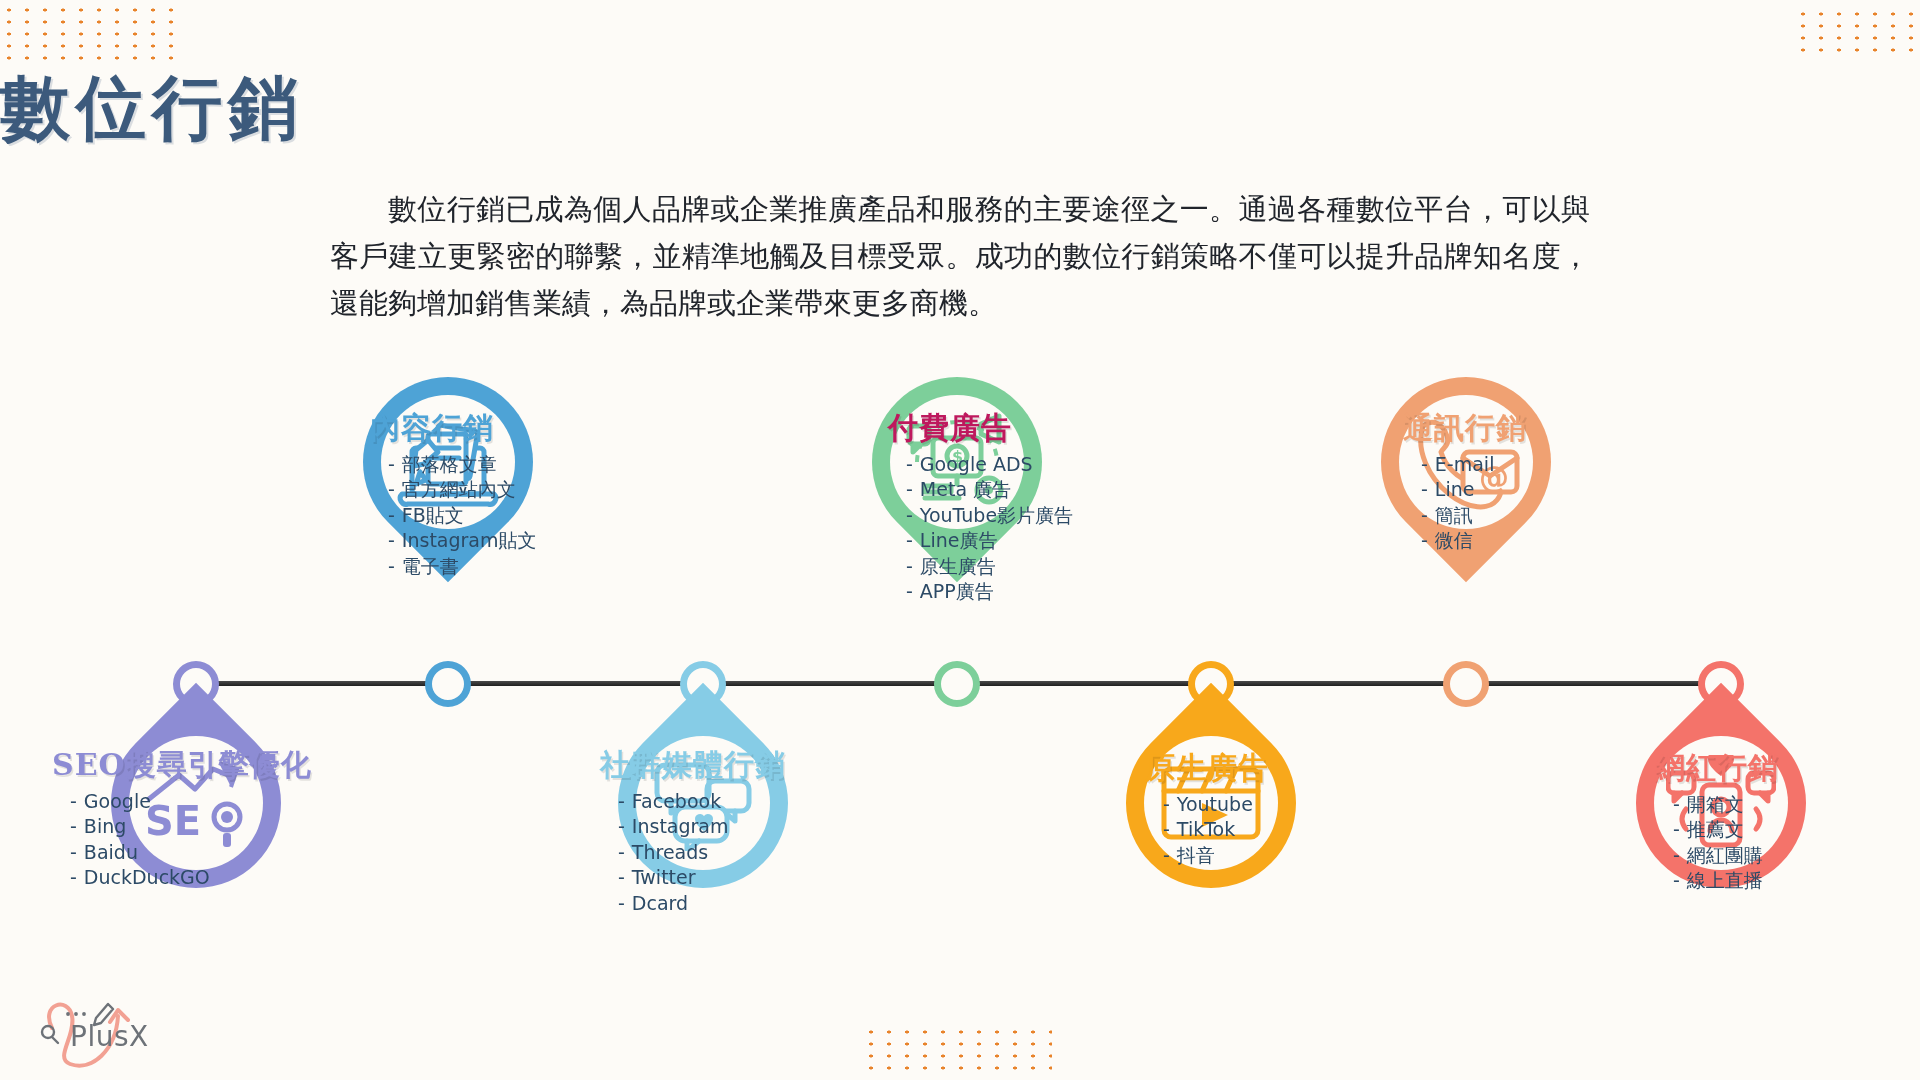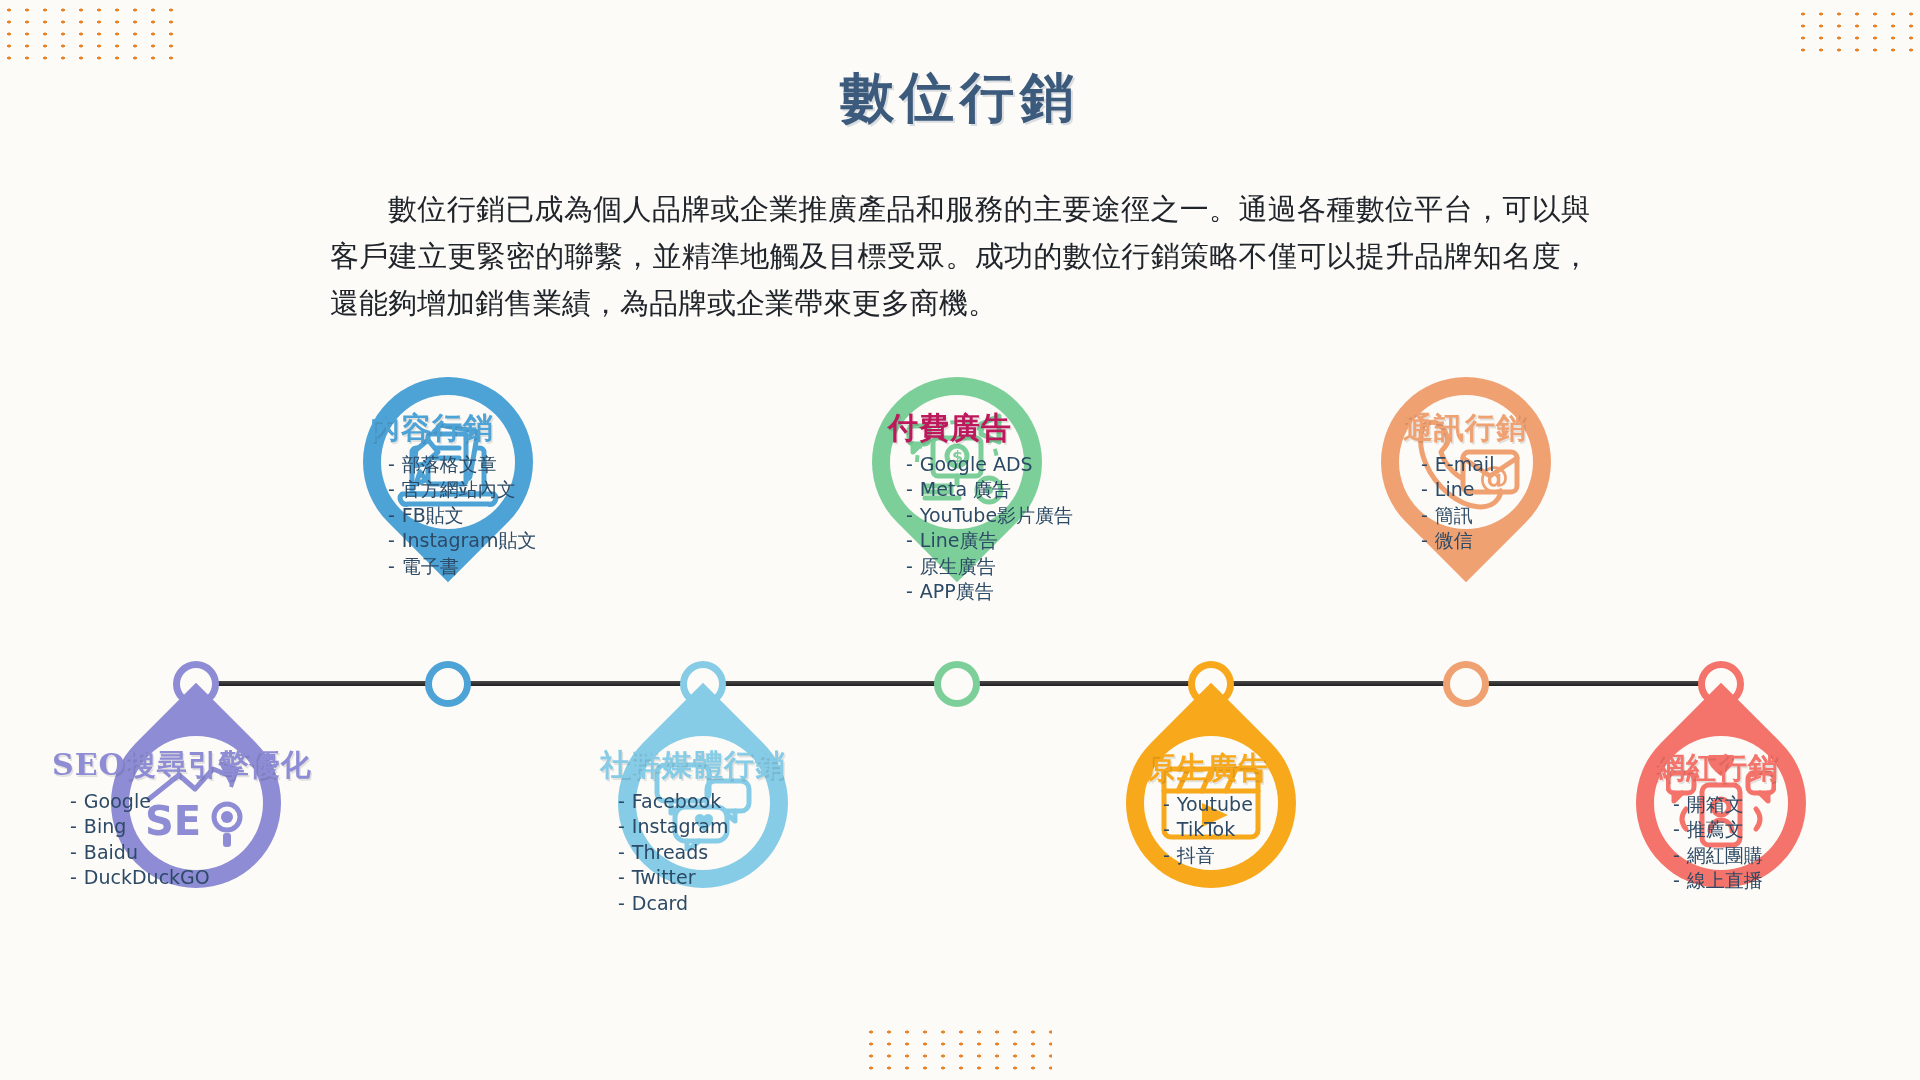--- a/index.html
+++ b/index.html
@@ -19,23 +19,23 @@
     background-size:18px 12px;}
   .dots.tr{right:6px;top:8px;width:120px;height:52px;
     background-image:radial-gradient(#e8832a 2.2px, transparent 2.4px);
     background-size:18px 12px;}
   .dots.bc{left:862px;bottom:10px;width:190px;height:44px;
     background-image:radial-gradient(#e8832a 2.2px, transparent 2.4px);
     background-size:18px 12px;}
 
   
   .title{
-    position:absolute;left:0;right:0;top:62px;text-align:center;
+    position:absolute;left:0;right:0;top:62px;text-align:left;
     font-family:"DejaVu Serif","Liberation Serif",serif;
-    font-weight:700;font-size:54px;letter-spacing:6px;
+    font-weight:700;font-size:70px;letter-spacing:6px;
     color:#3c5a7c;
     text-shadow:2px 2px 0 rgba(60,90,124,.18);
   }
   .intro{
     position:absolute;left:330px;top:186px;width:1260px;
     font-family:"DejaVu Serif","Liberation Serif",serif;
     font-size:29px;line-height:1.62;color:#20242b;
     text-align:justify;
   }
   .intro p{margin:0;text-indent:2em;}
@@ -280,14 +280,27 @@
         <div class="blk-head" style="color: rgb(244, 115, 106);">網紅行銷</div>
         <ul class="blk-list">
           <li><span class="dash">-</span><span>開箱文</span></li>
           <li><span class="dash">-</span><span>推薦文</span></li>
           <li><span class="dash">-</span><span>網紅團購</span></li>
           <li><span class="dash">-</span><span>線上直播</span></li>
         </ul>
       </div>
     </div>
 
+  <div class="logo">
+    <svg width="150" height="86" viewBox="0 0 150 86">
+      <path d="M34 40 C22 16 50 8 54 28 C58 48 36 70 52 76 C74 84 98 62 100 28" fill="none" stroke="#f2a193" stroke-width="4" stroke-linecap="round"></path>
+      <path d="M92 34 L100 22 L110 32" fill="none" stroke="#f2a193" stroke-width="4" stroke-linecap="round" stroke-linejoin="round"></path>
+      <circle cx="30" cy="44" r="6" fill="none" stroke="#6d7278" stroke-width="2.4"></circle>
+      <line x1="34" y1="49" x2="40" y2="55" stroke="#6d7278" stroke-width="2.4" stroke-linecap="round"></line>
+      <circle cx="50" cy="26" r="1.9" fill="#6d7278"></circle>
+      <circle cx="58" cy="26" r="1.9" fill="#6d7278"></circle>
+      <circle cx="66" cy="26" r="1.9" fill="#6d7278"></circle>
+      <path d="M78 30 L90 16 L95 21 L83 35 L76 37 Z" fill="none" stroke="#6d7278" stroke-width="2.4" stroke-linejoin="round"></path>
+    </svg>
+    <span class="word">PlusX</span>
+  </div>
 
 </div>
 
 </body></html>

